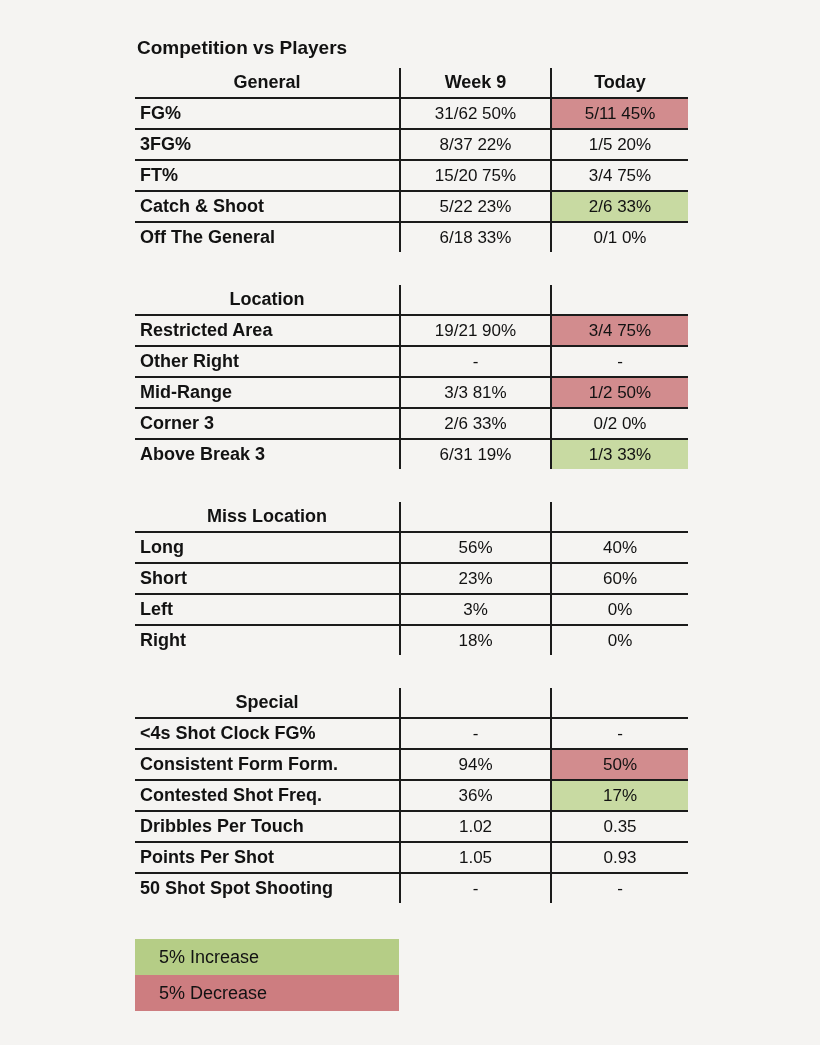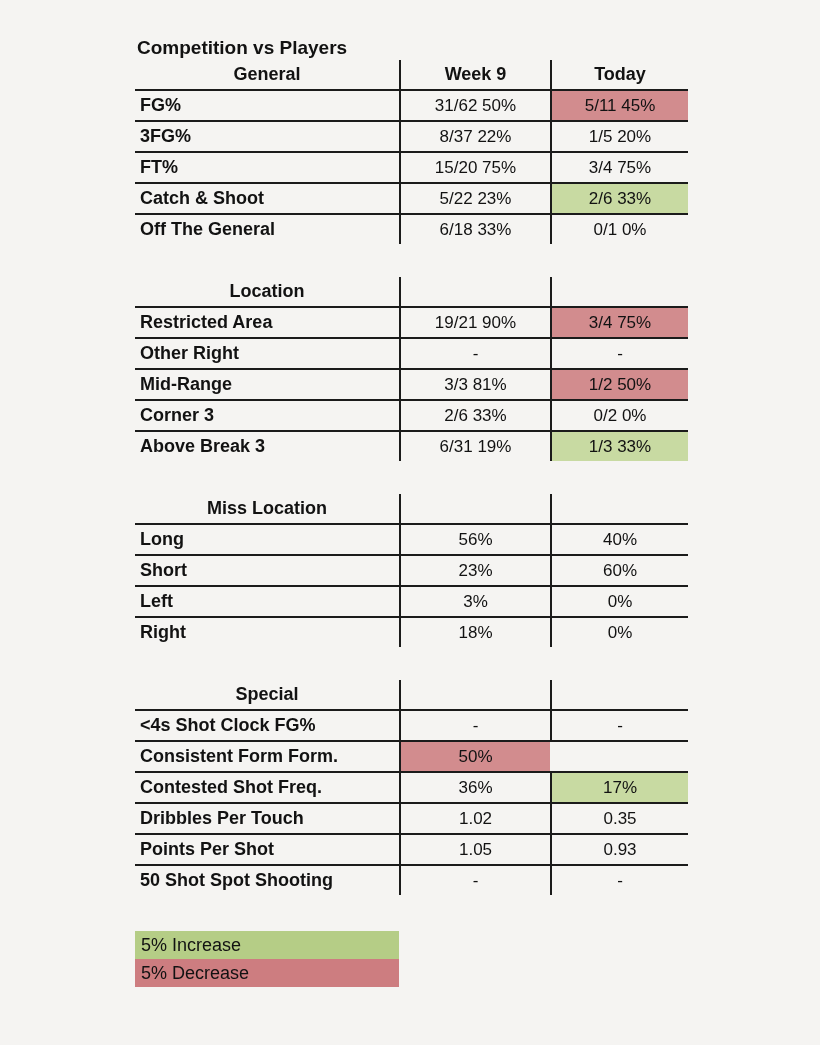--- a/index.html
+++ b/index.html
@@ -19,21 +19,21 @@
     width: 553px;
   }
   .title {
     font-size: 19px;
     font-weight: bold;
     margin: 0 0 0 2px;
     line-height: 24px;
     white-space: nowrap;
   }
   .section { margin-top: 33px; }
-  .section.first { margin-top: 0; }
+  .section.first { margin-top: 8px; }
   .row {
     display: grid;
     grid-template-columns: 264px 151px 138px;
     height: 29px;
     border-bottom: 2px solid var(--line, #1b1b1b);
     box-sizing: content-box;
   }
   .row:last-child { border-bottom: none; }
   .cell {
     display: flex;
@@ -54,24 +54,24 @@
   .cell.head {
     font-weight: bold;
     font-size: 18px;
     justify-content: center;
     padding-left: 0;
   }
   .cell.increase { background: var(--cell-increase, #c8daa2); }
   .cell.decrease { background: var(--cell-decrease, #d28c8e); }
   .legend { margin-top: 36px; width: 264px; }
   .legend-row {
-    height: 28px;
+    height: 36px;
     display: flex;
     align-items: center;
-    padding-left: 6px;
+    padding-left: 24px;
     box-sizing: border-box;
     font-size: 18px;
   }
   .legend-row.legend-increase { background: var(--legend-increase, #b5cd86); }
   .legend-row.legend-decrease { background: var(--legend-decrease, #cd7d80); }
 </style>
 </head>
 <body>
 
 <div class="page">
@@ -179,20 +179,21 @@
         <div class="cell head v"></div>
         <div class="cell head v"></div>
       </div>
       <div class="row">
         <div class="cell label">&lt;4s Shot Clock FG%</div>
         <div class="cell center v">-</div>
         <div class="cell center v">-</div>
       </div>
       <div class="row">
         <div class="cell label">Consistent Form Form.</div>
+        <div class="cell center v">94%</div>
         <div class="cell center v decrease">50%</div>
       </div>
       <div class="row">
         <div class="cell label">Contested Shot Freq.</div>
         <div class="cell center v">36%</div>
         <div class="cell center v increase">17%</div>
       </div>
       <div class="row">
         <div class="cell label">Dribbles Per Touch</div>
         <div class="cell center v">1.02</div>

